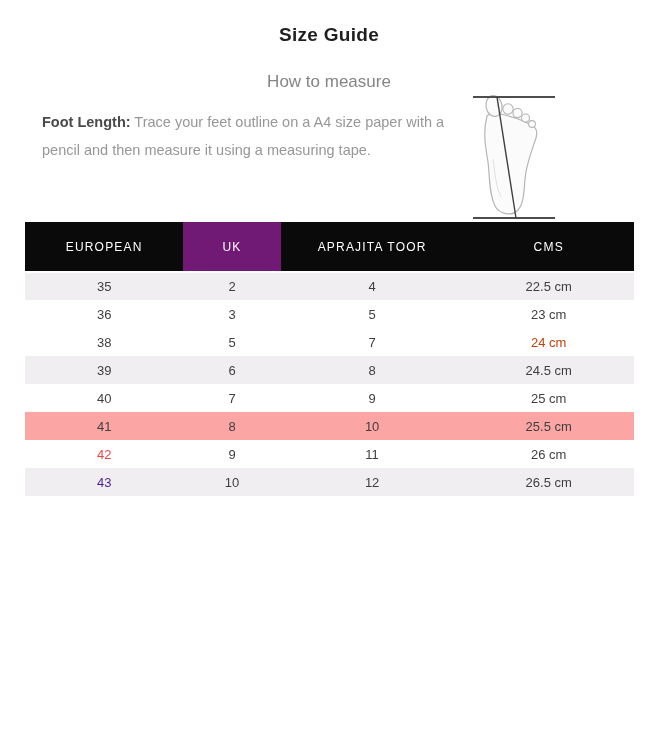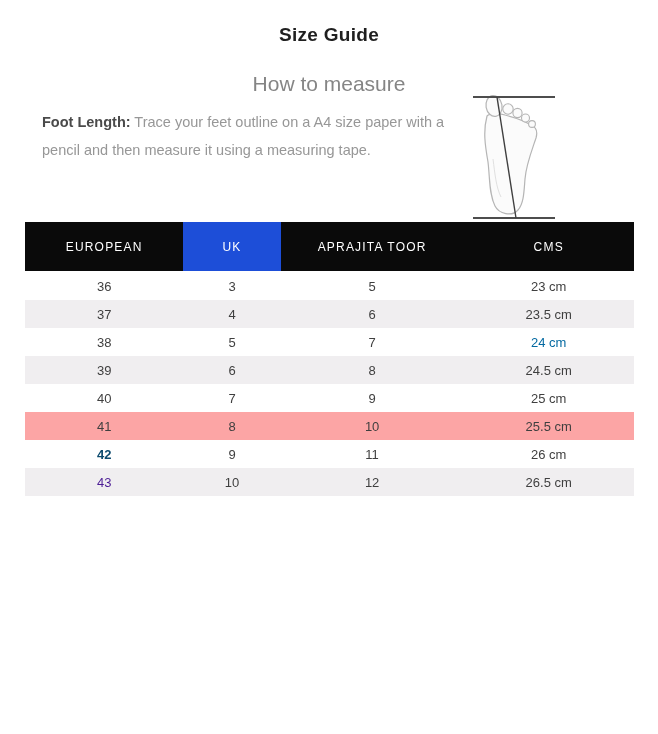--- a/index.html
+++ b/index.html
@@ -18,21 +18,21 @@
     text-align: center;
     font-size: 19px;
     font-weight: 700;
     color: #1f1f1f;
     letter-spacing: 0.3px;
   }
   .subtitle {
     position: absolute;
     top: 72px; left: 0; right: 0;
     text-align: center;
-    font-size: 21px;
+    font-size: 17px;
     font-weight: 400;
     color: #858585;
   }
   .instruction {
     position: absolute;
     top: 108px; left: 42px;
     width: 432px;
     font-size: 14.5px;
     line-height: 28px;
     color: #979797;
@@ -120,64 +120,64 @@
     <line x1="4" y1="8" x2="86" y2="8" stroke="#4d4d4d" stroke-width="2"></line>
     <line x1="4" y1="129" x2="86" y2="129" stroke="#4d4d4d" stroke-width="2"></line>
     <line x1="28" y1="8" x2="47" y2="129" stroke="#3f3f3f" stroke-width="1.4"></line>
   </svg>
 
   <div class="size-table-wrap">
     <table class="size-table">
       <thead>
         <tr>
           <th class="col-eu" style="background: rgb(10, 10, 10); color: rgb(255, 255, 255);">EUROPEAN</th>
-          <th class="col-uk" style="background: #1d4ed8; color: rgb(255, 255, 255);">UK</th>
+          <th class="col-uk" style="background: #701a75; color: rgb(255, 255, 255);">UK</th>
           <th class="col-at" style="background: rgb(10, 10, 10); color: rgb(255, 255, 255);">APRAJITA TOOR</th>
           <th class="col-cm" style="background: rgb(10, 10, 10); color: rgb(255, 255, 255);">CMS</th>
         </tr>
       </thead>
       <tbody>
+        <tr class="odd" style="background: rgb(240, 238, 240);">
+          <td style="color: rgb(63, 63, 63);">35</td>
+          <td style="color: rgb(63, 63, 63);">2</td>
+          <td style="color: rgb(63, 63, 63);">4</td>
+          <td style="color: rgb(63, 63, 63);">22.5 cm</td>
+        </tr>
         <tr style="background: rgb(255, 255, 255);">
           <td style="color: rgb(63, 63, 63);">36</td>
           <td style="color: rgb(63, 63, 63);">3</td>
           <td style="color: rgb(63, 63, 63);">5</td>
           <td style="color: rgb(63, 63, 63);">23 cm</td>
         </tr>
-        <tr class="odd" style="background: rgb(240, 238, 240);">
-          <td style="color: rgb(63, 63, 63);">37</td>
-          <td style="color: rgb(63, 63, 63);">4</td>
-          <td style="color: rgb(63, 63, 63);">6</td>
-          <td style="color: rgb(63, 63, 63);">23.5 cm</td>
-        </tr>
         <tr style="background: rgb(255, 255, 255);">
           <td style="color: rgb(63, 63, 63);">38</td>
           <td style="color: rgb(63, 63, 63);">5</td>
           <td style="color: rgb(63, 63, 63);">7</td>
-          <td style="color: #0369a1;">24 cm</td>
+          <td style="color: #c2410c;">24 cm</td>
         </tr>
         <tr class="odd" style="background: rgb(240, 238, 240);">
           <td style="color: rgb(63, 63, 63);">39</td>
           <td style="color: rgb(63, 63, 63);">6</td>
           <td style="color: rgb(63, 63, 63);">8</td>
           <td style="color: rgb(63, 63, 63);">24.5 cm</td>
         </tr>
         <tr style="background: rgb(255, 255, 255);">
           <td style="color: rgb(63, 63, 63);">40</td>
           <td style="color: rgb(63, 63, 63);">7</td>
           <td style="color: rgb(63, 63, 63);">9</td>
           <td style="color: rgb(63, 63, 63);">25 cm</td>
         </tr>
         <tr class="odd" style="background: #fca5a5; margin-top: 38px;">
           <td style="color: rgb(63, 63, 63);">41</td>
           <td style="color: rgb(63, 63, 63);">8</td>
           <td style="color: rgb(63, 63, 63);">10</td>
           <td style="color: rgb(63, 63, 63);">25.5 cm</td>
         </tr>
         <tr style="background: rgb(255, 255, 255);">
-          <td style="color: #0c4a6e; font-weight: bold;">42</td>
+          <td style="color: #ef4444;">42</td>
           <td style="color: rgb(63, 63, 63);">9</td>
           <td style="color: rgb(63, 63, 63);">11</td>
           <td style="color: rgb(63, 63, 63);">26 cm</td>
         </tr>
         <tr class="odd" style="background: rgb(240, 238, 240);">
           <td style="color: #4c1d95;">43</td>
           <td style="color: rgb(63, 63, 63);">10</td>
           <td style="color: rgb(63, 63, 63); margin-top: 40px;">12</td>
           <td style="color: rgb(63, 63, 63);">26.5 cm</td>
         </tr>

